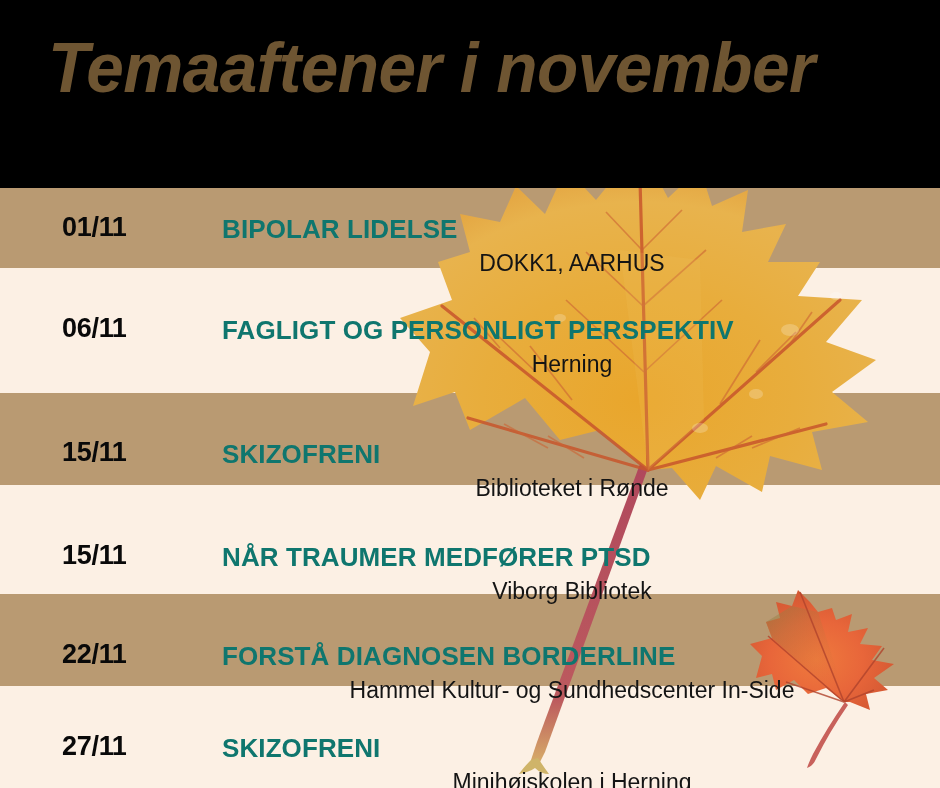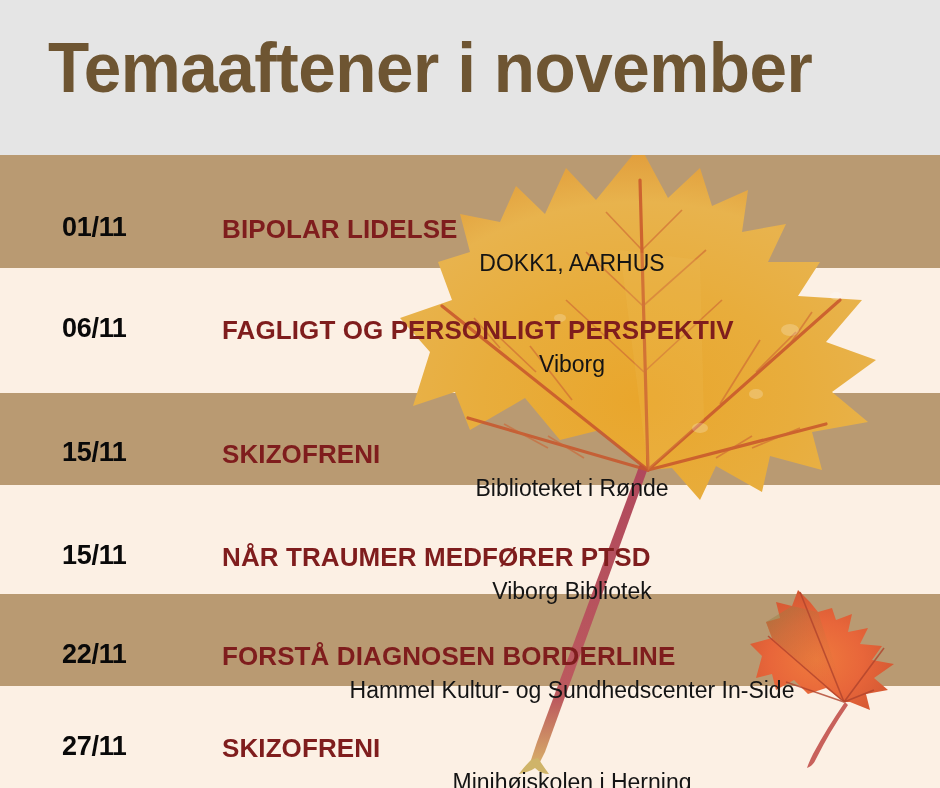--- a/index.html
+++ b/index.html
@@ -16,23 +16,24 @@
     height: 788px;
     overflow: hidden;
     background: #ffffff;
   }
 
   
   #header {
     position: absolute;
     left: 0; top: 0;
     width: 940px;
-    height: 155px;
-    background: #e5e5e5;
+    height: 188px;
+    background: #000000;
     z-index: 5;
+    font-style: italic;
   }
   #poster-title {
     position: absolute;
     left: 48px;
     top: 28px;
     font-size: 71px;
     line-height: 80px;
     font-weight: 700;
     letter-spacing: -0.5px;
     color: #6e5532;
@@ -93,21 +94,21 @@
   }
   .row-body {
     position: absolute;
     left: 222px;
     top: 0;
     width: 700px;
   }
   .row-title {
     font-size: 26px;
     font-weight: 700;
-    color: #7f1d1d;
+    color: #0f766e;
     letter-spacing: 0.1px;
     line-height: 34px;
     white-space: nowrap;
   }
   .row-venue {
     font-size: 23px;
     font-weight: 400;
     color: #141414;
     line-height: 30px;
     margin-top: 2px;
@@ -237,21 +238,21 @@
         <div class="row-date">01/11</div>
         <div class="row-body">
           <div class="row-title">BIPOLAR LIDELSE</div>
           <div class="row-venue">DOKK1, AARHUS</div>
         </div>
       </div>
       <div class="row" style="top: 281px;">
         <div class="row-date">06/11</div>
         <div class="row-body">
           <div class="row-title">FAGLIGT OG PERSONLIGT PERSPEKTIV</div>
-          <div class="row-venue">Viborg</div>
+          <div class="row-venue">Herning</div>
         </div>
       </div>
       <div class="row" style="top: 405px;">
         <div class="row-date">15/11</div>
         <div class="row-body">
           <div class="row-title">SKIZOFRENI</div>
           <div class="row-venue">Biblioteket i Rønde</div>
         </div>
       </div>
       <div class="row" style="top: 508px;">

